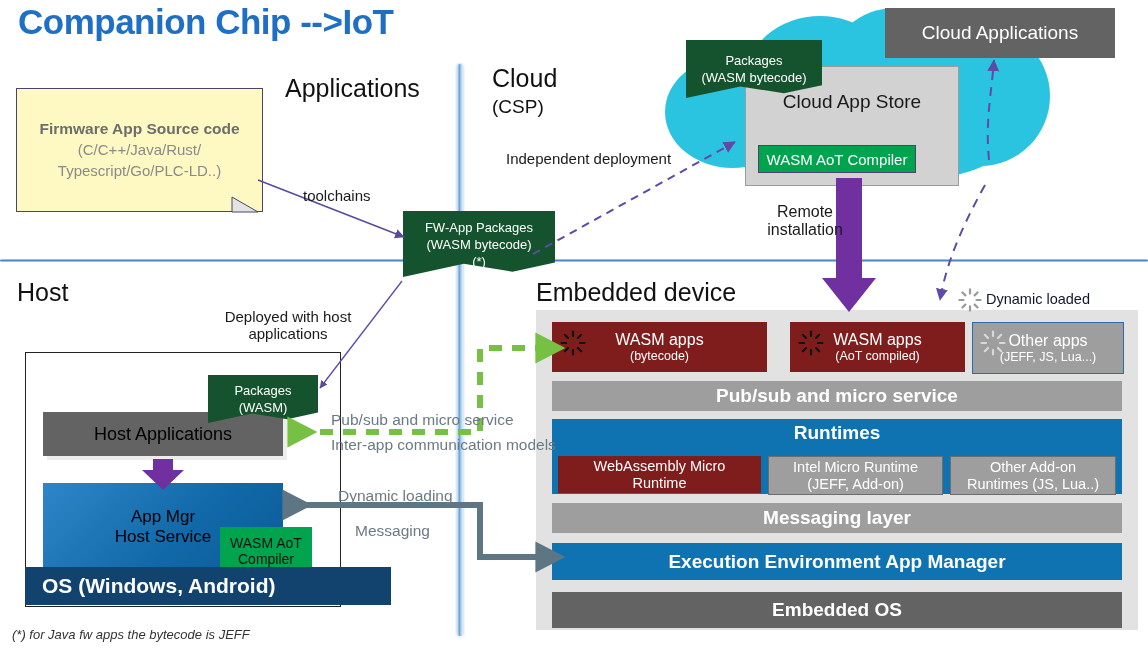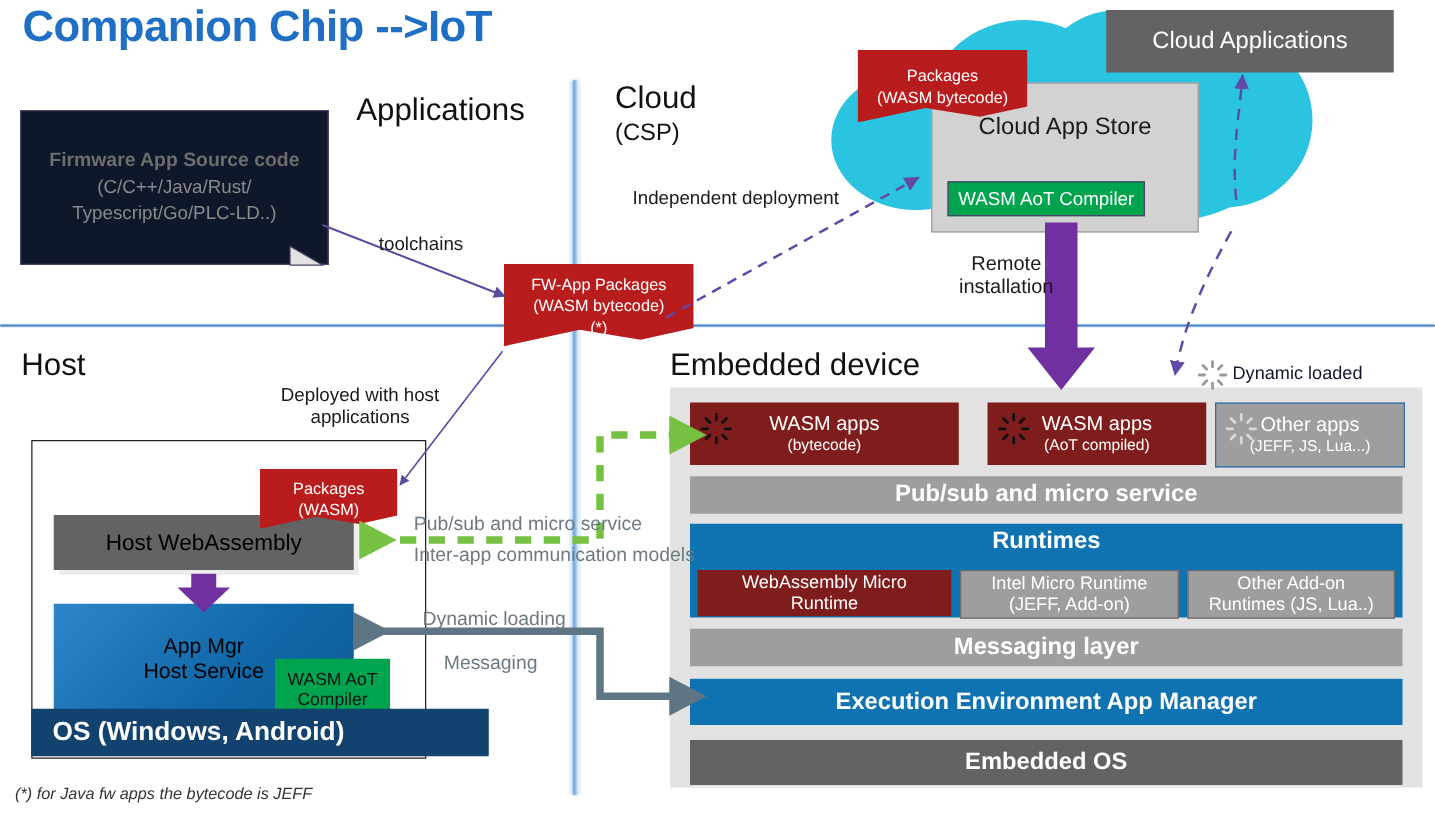--- a/index.html
+++ b/index.html
@@ -18,29 +18,29 @@
   .zone-sub{font-size:19px;color:#111;white-space:nowrap;}
 
   
   .hline{height:3px;border-radius:2px;
      background:linear-gradient(to bottom,#cfe2f5 0%,#4a86c8 45%,#4a86c8 55%,#cfe2f5 100%);}
   .vline{width:6px;border-radius:3px;
      background:linear-gradient(to right,#dbeaf8 0%,#6ea3d6 40%,#9cc4e6 60%,#eaf3fb 100%);
      box-shadow:0 0 3px rgba(120,170,215,.7);}
 
   
-  .srcbox{border:1px solid #4a4466;background:#0f172a;}
+  .srcbox{border:1px solid #4a4466;background:#fef9c3;}
   .srcbox .t1{font-size:15.5px;font-weight:bold;color:#6d6d6d;line-height:20px;}
   .srcbox .t2{font-size:15px;color:#8a8a8a;line-height:21px;}
   .darkgrey{background:#636363;color:#fff;}
   .midgrey{background:#9e9e9e;color:#fff;}
   .bluebox{background:#0E73B0;color:#fff;}
   .greenbox{background:#7f1d1d;color:#fff;}
 
-  .pkgnote{background:#b91c1c;color:#fff;font-size:13px;line-height:17px;
+  .pkgnote{background:#14532d;color:#fff;font-size:13px;line-height:17px;
      filter:drop-shadow(2px 3px 2px rgba(0,0,0,.28));
      clip-path:polygon(0 0,100% 0,100% 78%,72% 92%,40% 80%,0 100%);}
 
   
   #cloud-wrap{left:655px;top:8px;width:430px;height:190px;}
   .puff{position:absolute;background:#2BC4E0;border-radius:50%;}
 
   #appstore{left:745px;top:66px;width:212px;height:118px;background:#D2D2D2;
             border:1px solid #9b9b9b;}
   #appstore-title{font-size:19px;color:#1a1a1a;}
@@ -125,21 +125,21 @@
 
 <div class="abs pkgnote ctr col" id="fwpkg">
   <div>FW-App Packages</div>
   <div>(WASM bytecode)</div>
   <div>(*)</div>
 </div>
 
 <div class="abs" id="hostbox"></div>
 
 <div class="abs ctr" id="hostapps">
-  <span style="font-size:18px;">Host WebAssembly</span>
+  <span style="font-size:18px;">Host Applications</span>
 </div>
 
 <div class="abs ctr col" id="appmgr">
   <div style="font-size:17px;">App Mgr</div>
   <div style="font-size:17px;">Host Service</div>
 </div>
 
 <div class="abs ctr col" id="aot-host">
   <div style="font-size:14px;color:#111;">WASM AoT</div>
   <div style="font-size:14px;color:#111;">Compiler</div>

